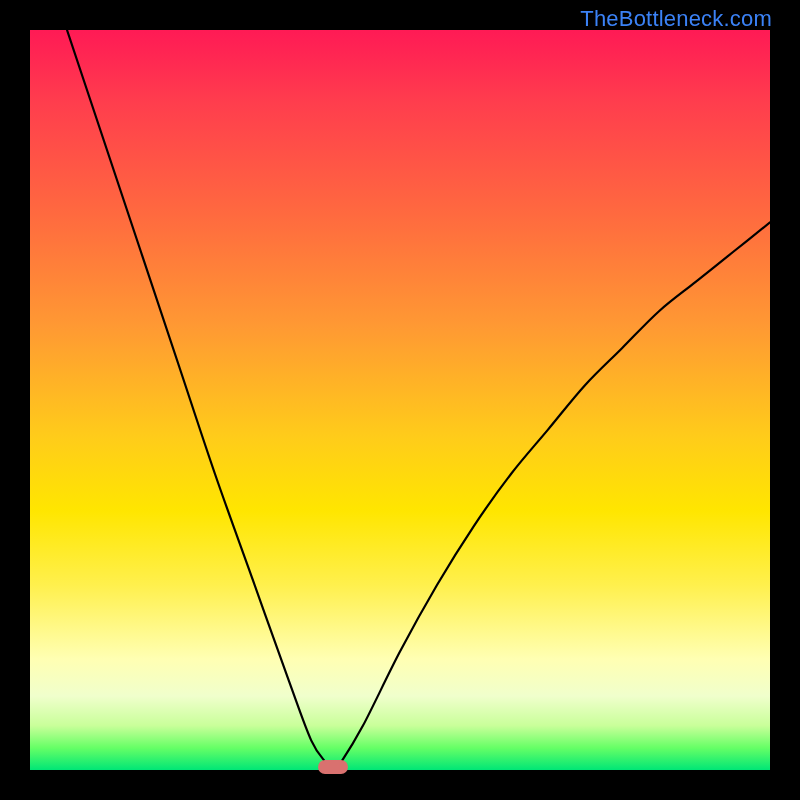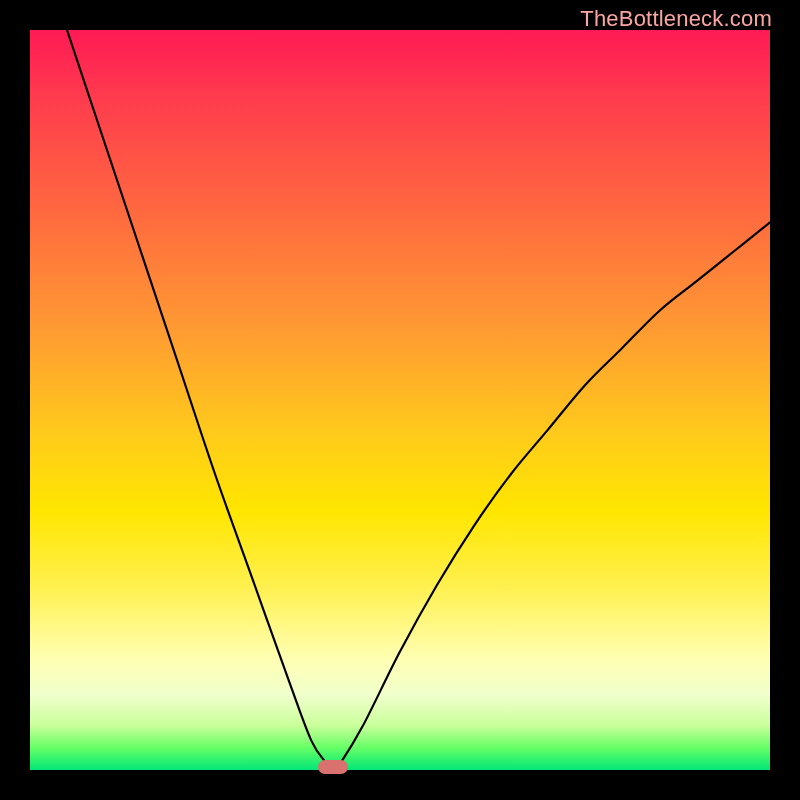--- a/index.html
+++ b/index.html
@@ -29,21 +29,21 @@
       #f0ffcc 90%,
       #c9ff9a 94%,
       #66ff66 97%,
       #00e676 100%
     );
   }
   .watermark {
     position: absolute;
     top: 6px;
     right: 28px;
-    color: #fca5a5;
+    color: #3b82f6;
     font-size: 22px;
     letter-spacing: 0.2px;
     font-weight: 400;
   }
   svg.curve {
     position: absolute;
     left: 0;
     top: 0;
     width: 740px;
     height: 740px;

